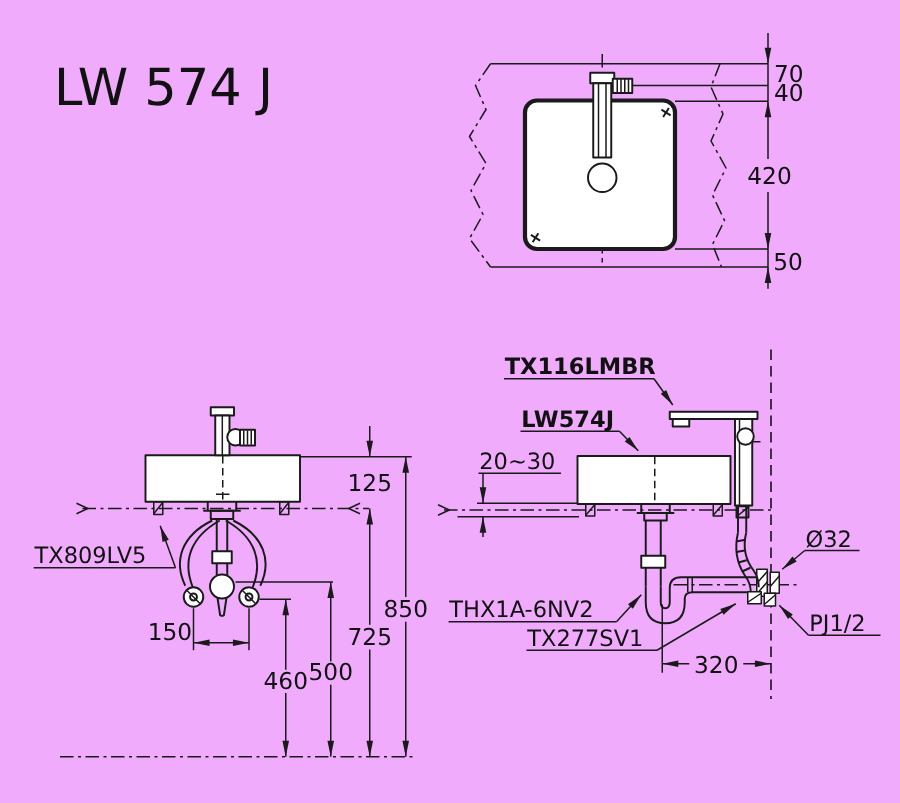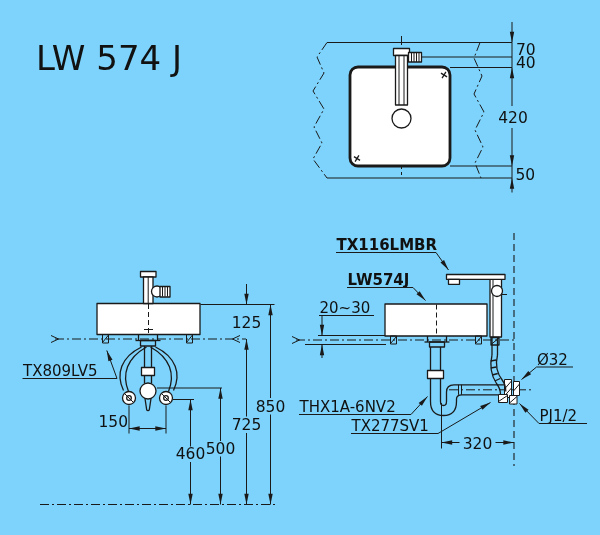--- a/index.html
+++ b/index.html
@@ -1,16 +1,16 @@
 <!DOCTYPE html>
 <html><head>
 <meta charset="utf-8">
 <style>
   html,body{margin:0;padding:0;background:#ffffff;}
-  #stage{position:relative;width:600px;height:535px;background:#7dd3fc;overflow:hidden;}
+  #stage{position:relative;width:600px;height:535px;background:#f0abfc;overflow:hidden;}
   svg{display:block;}
   svg text{fill:#111111;font-family:"DejaVu Sans",sans-serif;}
   .s{stroke:#1a1a1a;fill:none;stroke-width:1.3;stroke-linecap:butt;stroke-linejoin:round;}
   .thin{stroke-width:1;}
   .bold{stroke-width:2.8;}
   .dd{stroke-width:1;stroke-dasharray:9,3,2,3;}
   .dash{stroke-width:1.1;stroke-dasharray:7,4;}
   .cdash{stroke-width:1;stroke-dasharray:5,3;}
   .dim{font-size:15.5px;}
   .lbl{font-size:15px;}

